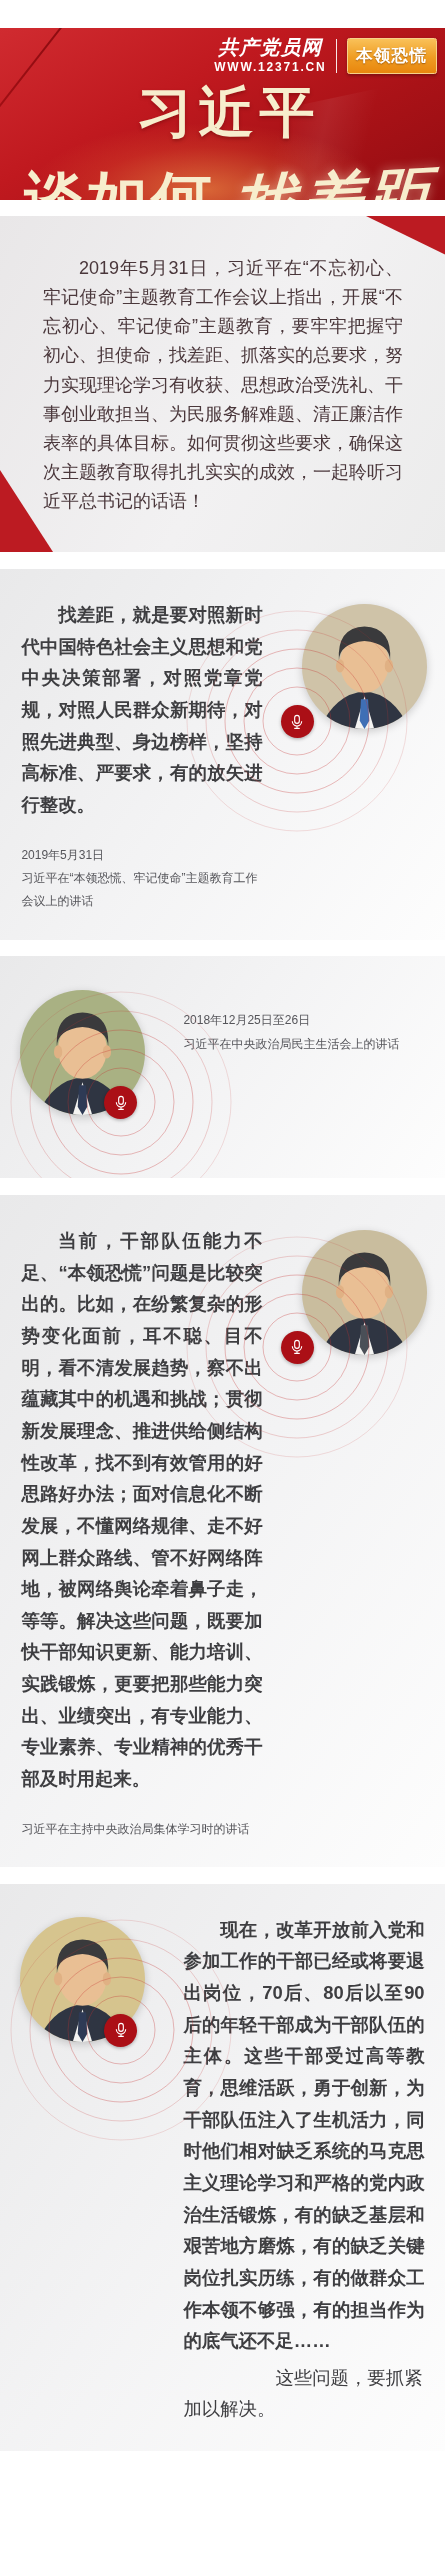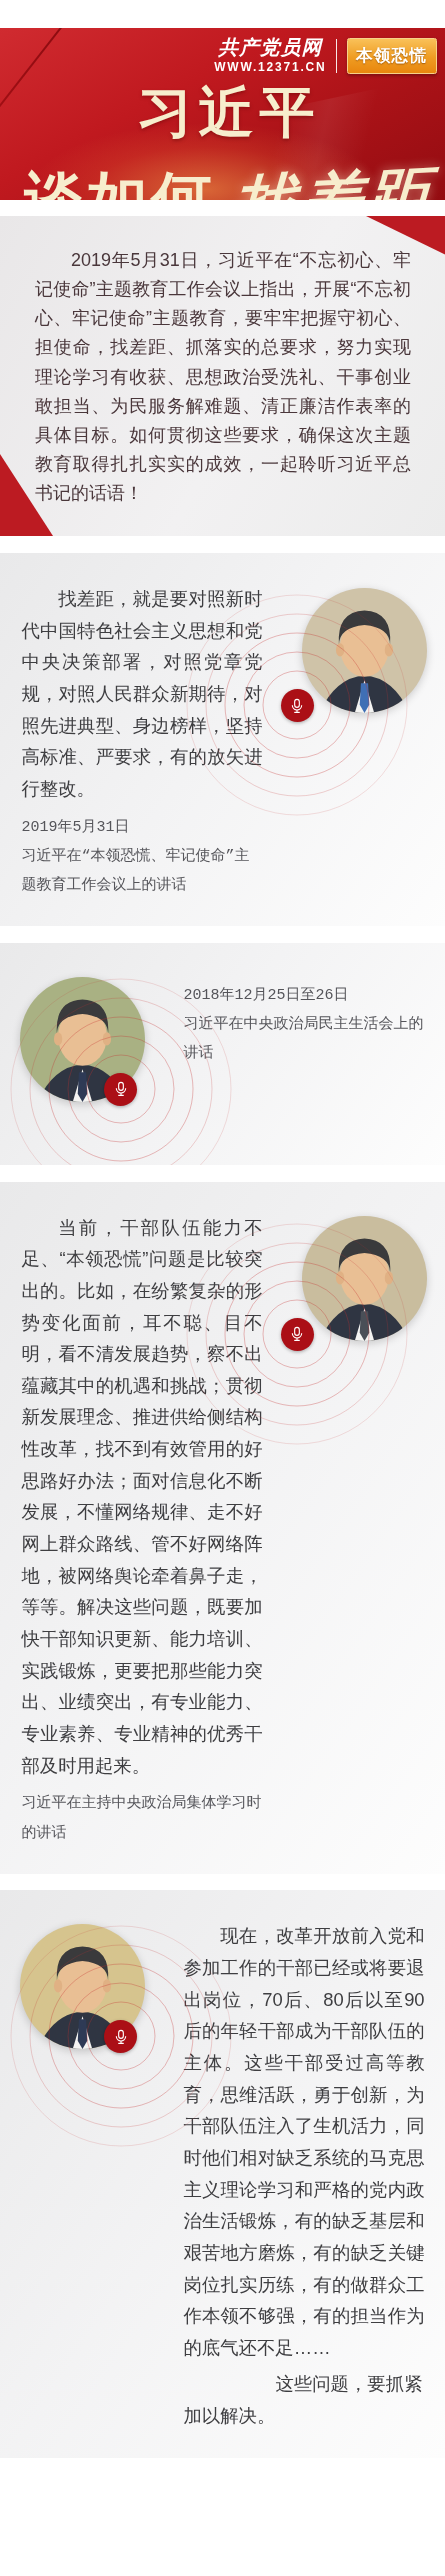--- a/index.html
+++ b/index.html
@@ -31,34 +31,34 @@
   .title-topic{font-family:"DejaVu Serif",serif;font-style:italic;font-weight:bold;font-size:62px;
     letter-spacing:4.8px;margin-left:18px;transform:rotate(-3deg) skewX(-6deg);text-shadow:0 0 10.7px rgba(255,245,210,.45);}
 
   
   .intro{position:relative;margin-top:16px;background:linear-gradient(118deg,#e9e7e8 0%,#f2f1f2 55%,#ececec 100%);
     padding:26px 31px 24px;overflow:hidden;}
   .intro .tri-tr{position:absolute;top:0;right:0;width:0;height:0;
     border-top:39px solid #bc1b22;border-left:80px solid transparent;}
   .intro .tri-bl{position:absolute;bottom:0;left:0;width:0;height:0;
     border-bottom:82px solid #bc1b22;border-right:53px solid transparent;}
-  .intro-text{margin:4px;font-size:18px;line-height:1.62;color:#4a373b;text-indent:2em;text-align:justify;}
+  .intro-text{margin:12px;font-size:18px;line-height:1.62;color:#4a373b;text-indent:2em;text-align:justify;}
 
   
   .quote-card{position:relative;margin-top:16.6px;display:flex;overflow:hidden;min-height:202px;
     background:linear-gradient(125deg,#e9e9ea 0%,#f3f3f4 48%,#fdfdfd 100%);
     padding:30px 21.4px 26px;box-sizing:border-box;}
   .quote-card.left .photo-zone{order:0;}
   .quote-card.left .text-zone{order:1;}
   .quote-card.right .text-zone{order:0;}
   .quote-card.right .photo-zone{order:1;}
   .text-zone{flex:1;min-width:0;}
-  .quote-text{margin:0;font-size:18.4px;line-height:1.72;color:#3e3e41;text-indent:2em;text-align:justify;}
+  .quote-text{margin:0;font-size:18.4px;line-height:1.72;color:#3e3e41;text-indent:2em;text-align:justify;font-weight:bold;}
   .quote-extra{margin:4.8px 0 0;font-size:18.4px;line-height:1.72;color:#3e3e41;text-indent:5em;}
-  .meta{margin-top:8px;font-size:15px;color:#55555a;line-height:1.95;font-family:Liberation Mono, monospace;}
+  .meta{margin-top:23px;font-size:12px;color:#55555a;line-height:1.95;}
   .quote-card.left .meta{}
   .photo-zone{position:relative;width:162px;flex:0 0 162px;min-height:166px;}
   .photo{position:absolute;width:125px;height:125px;border-radius:50%;overflow:hidden;
     box-shadow:0 2.4px 8.3px rgba(0,0,0,.18);background:var(--photo-bg,#cfc3a8);}
   .quote-card.right .photo{top:4.8px;right:-2.4px;}
   .quote-card.left .photo{top:3.6px;left:-1.2px;}
   .photo svg{display:block;width:100%;height:100%;}
   .mic-badge{position:absolute;width:33px;height:33px;border-radius:50%;background:#ab0f16;z-index:3;
     display:flex;align-items:center;justify-content:center;box-shadow:0 1.2px 3.6px rgba(0,0,0,.3);}
   .quote-card.right .mic-badge{left:18px;top:106px;}

